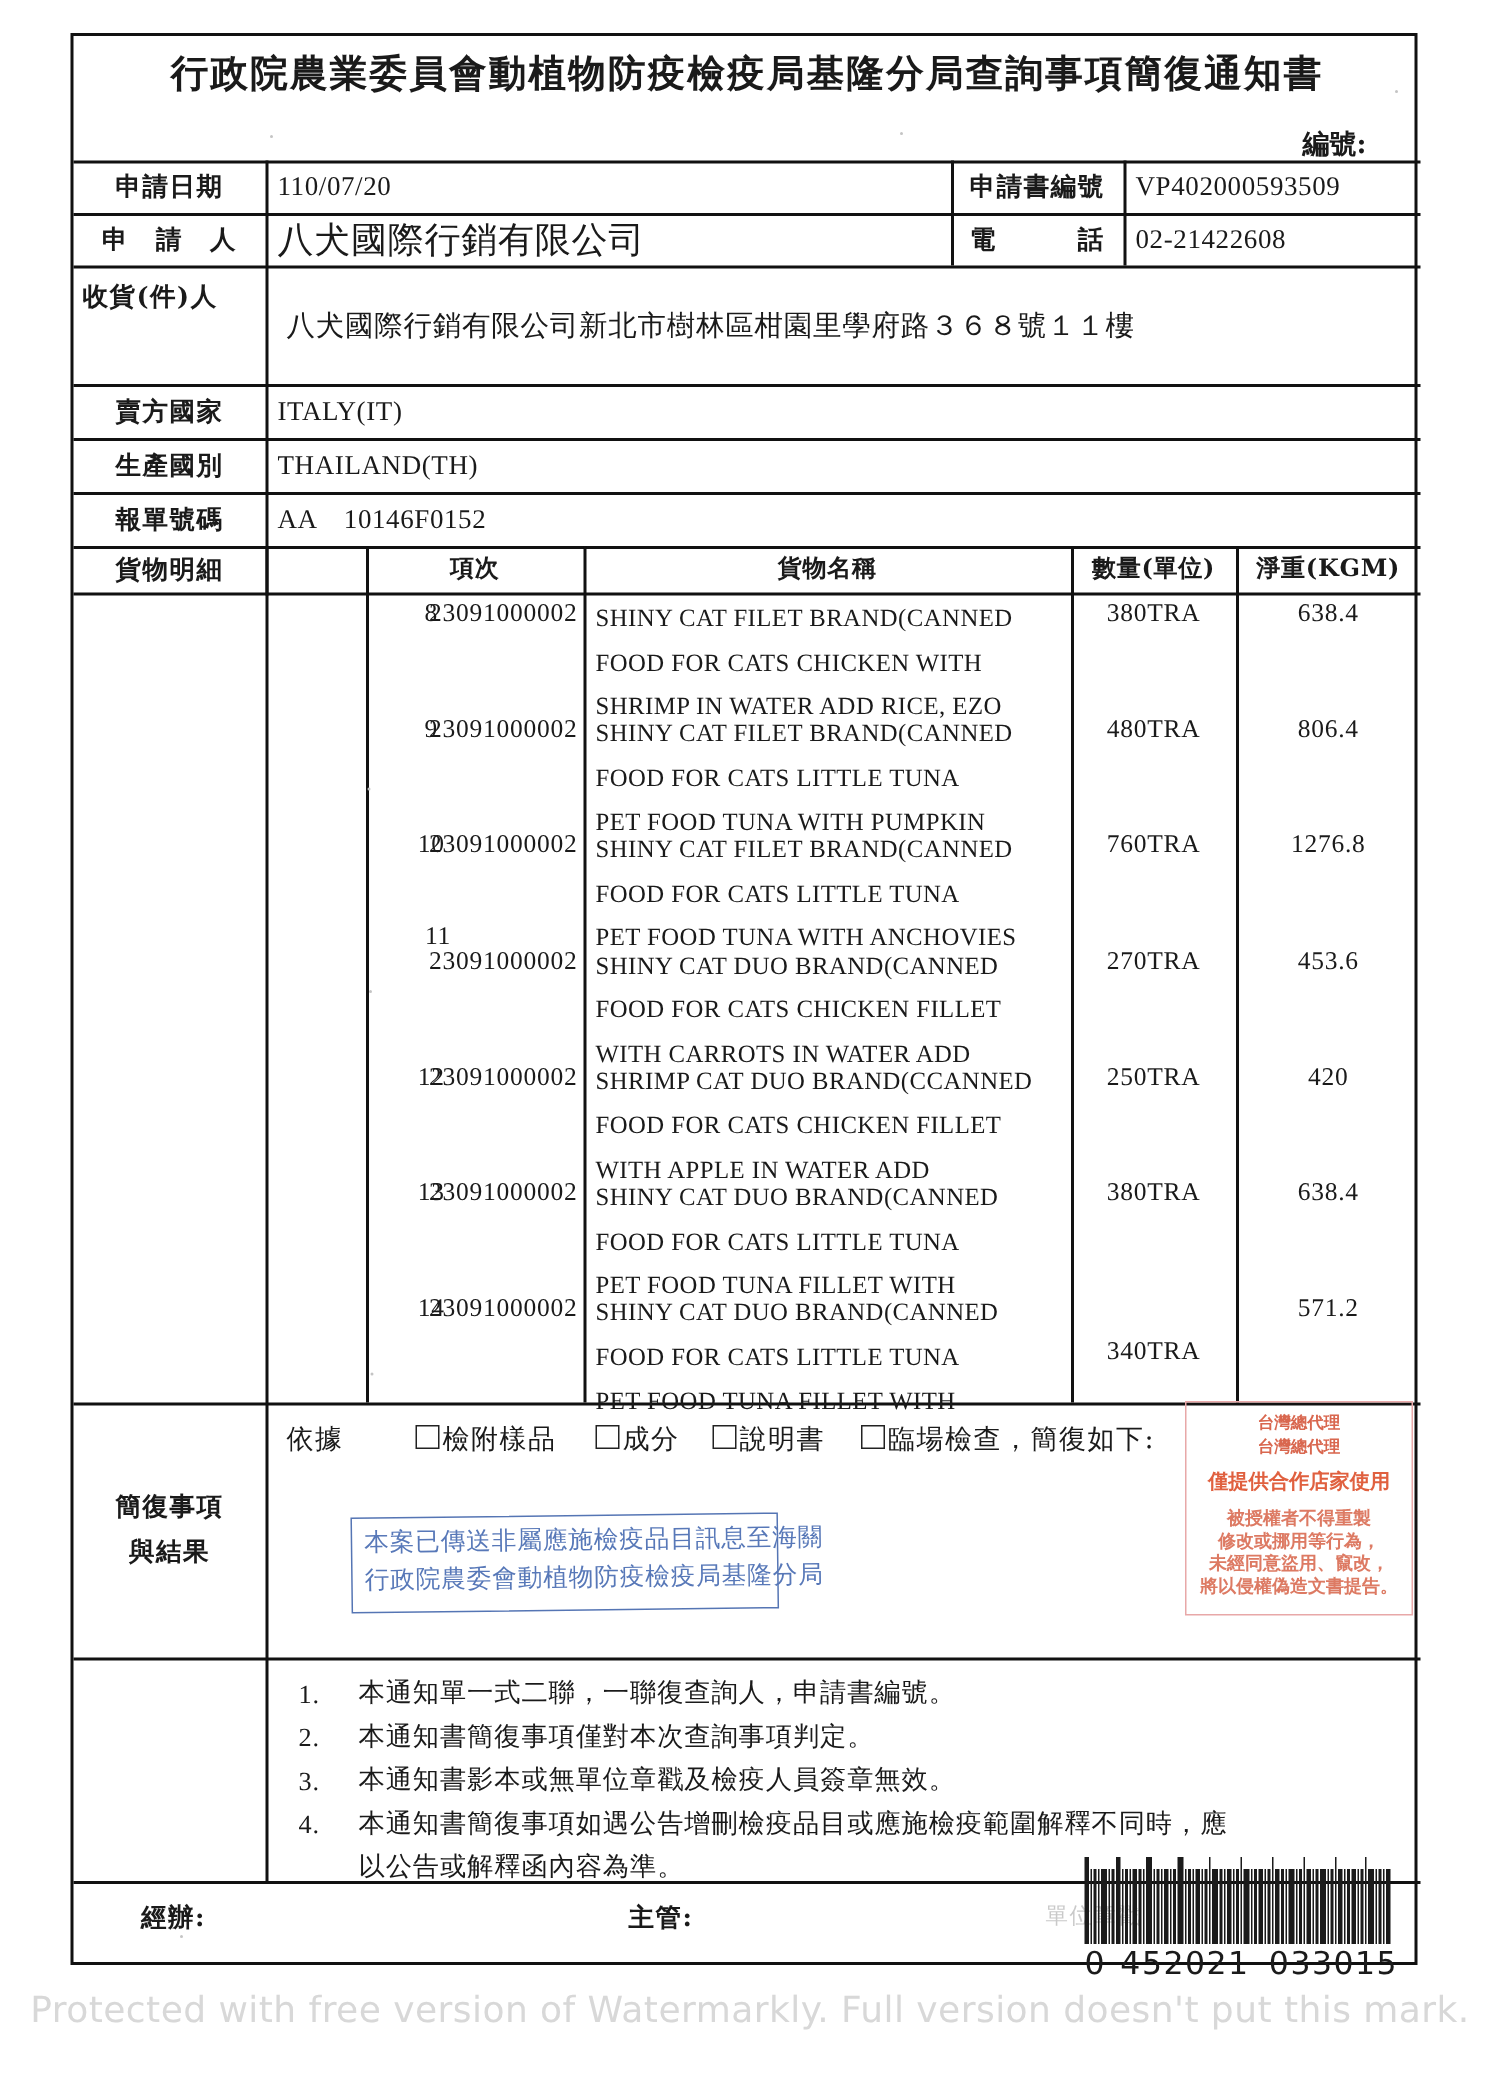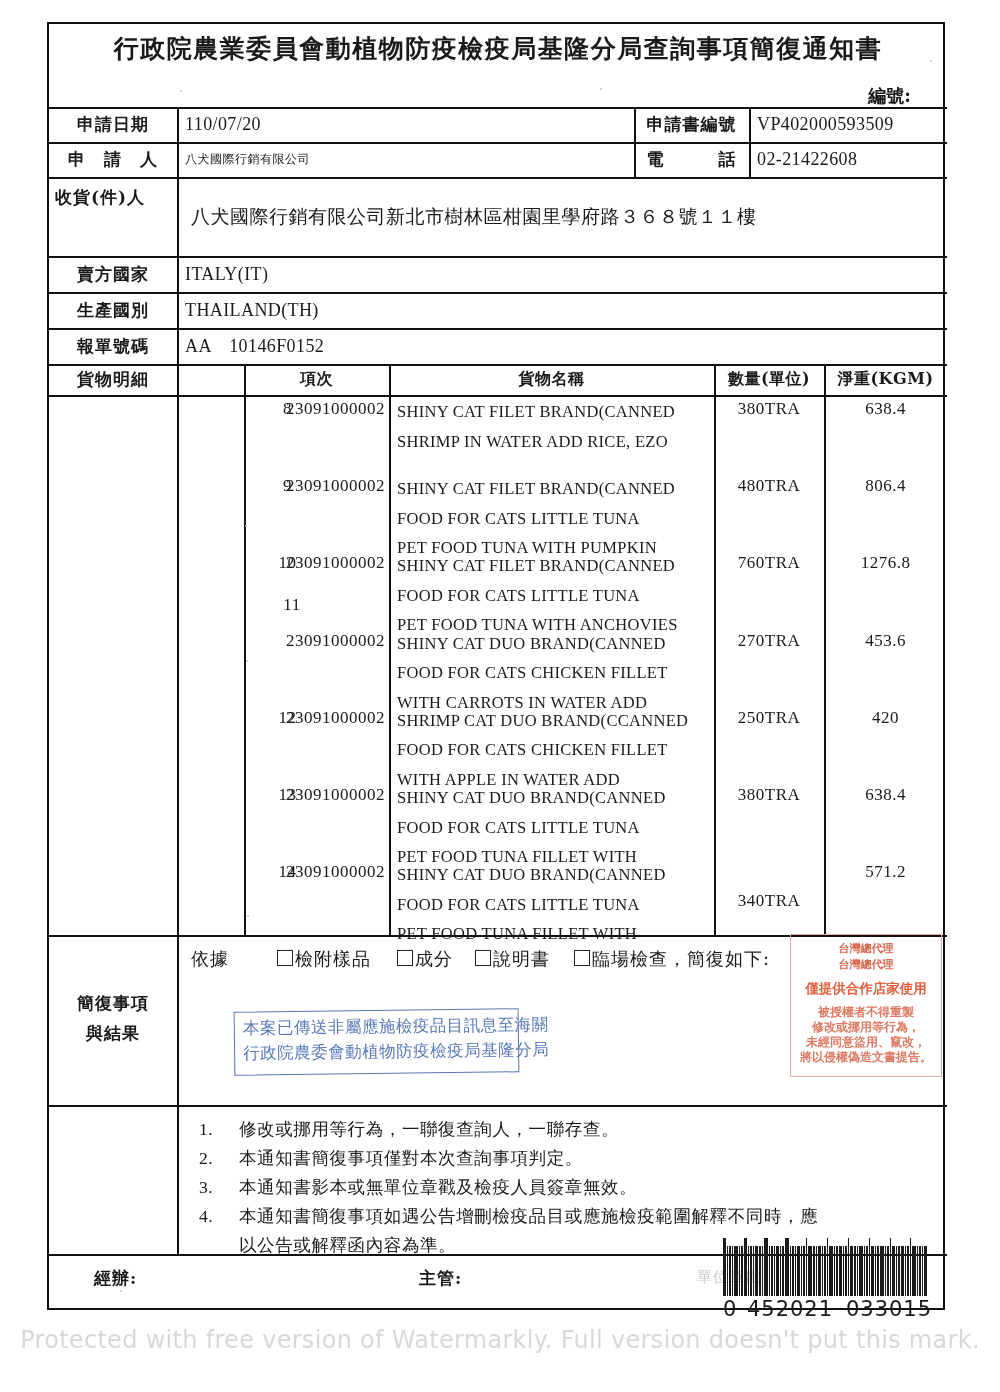--- a/index.html
+++ b/index.html
@@ -51,21 +51,21 @@
     letter-spacing:1px;
   }
   .val{
     font-family:"Liberation Serif",serif;
     font-size:18px;
     display:flex;align-items:center;
     height:100%;
     padding-left:8px;
     letter-spacing:.4px;
   }
-  .val.cjk{font-family:"DejaVu Serif",serif;font-size:12px;letter-spacing:.5px;}
+  .val.cjk{font-family:"DejaVu Serif",serif;font-size:24px;letter-spacing:.5px;}
 
   
   .th{
     font-family:"DejaVu Serif",serif;
     font-size:16px;font-weight:600;
     display:flex;align-items:center;justify-content:center;
     height:100%;letter-spacing:.5px;
   }
   .tdnum{
     font-family:"Liberation Serif",serif;font-size:17px;
@@ -267,20 +267,21 @@
     <div class="cell" style="left:775px;top:340px;width:123px;height:31px;">
       <div class="th">淨重(KGM)</div>
     </div>
 
     <div id="goods-rows">
         <div class="cell tdnum" style="left: 195px; top: 375px; width: 145px; height: 77.2px; justify-content: center; padding-right: 58px;">8</div>
         <div class="cell" style="left: 340px; top: 375px; width: 0px;"></div>
         <div class="cell tdnum" style="left: 202px; top: 375px; width: 134px; justify-content: flex-end;">23091000002</div>
         <div class="cell tdtxt" style="left: 344px; top: 373px; width: 320px;">
           <div>SHINY CAT FILET BRAND(CANNED</div>
+          <div>FOOD FOR CATS CHICKEN WITH</div>
           <div>SHRIMP IN WATER ADD RICE, EZO</div>
         </div>
         <div class="cell tdnum" style="left: 665px; top: 375px; width: 110px; height: 77.2px; justify-content: center;">380TRA</div>
         <div class="cell tdnum" style="left: 775px; top: 375px; width: 123px; height: 77.2px; justify-content: center;">638.4</div>
         <div class="cell tdnum" style="left: 195px; top: 452.2px; width: 145px; height: 77.2px; justify-content: center; padding-right: 58px;">9</div>
         <div class="cell" style="left: 340px; top: 452.2px; width: 0px;"></div>
         <div class="cell tdnum" style="left: 202px; top: 452.2px; width: 134px; justify-content: flex-end;">23091000002</div>
         <div class="cell tdtxt" style="left: 344px; top: 450.2px; width: 320px;">
           <div>SHINY CAT FILET BRAND(CANNED</div>
           <div>FOOD FOR CATS LITTLE TUNA</div>
@@ -291,21 +292,21 @@
         <div class="cell tdnum" style="left: 195px; top: 529.4px; width: 145px; height: 77.2px; justify-content: center; padding-right: 58px;">10</div>
         <div class="cell" style="left: 340px; top: 529.4px; width: 0px;"></div>
         <div class="cell tdnum" style="left: 202px; top: 529.4px; width: 134px; justify-content: flex-end;">23091000002</div>
         <div class="cell tdtxt" style="left: 344px; top: 527.4px; width: 320px;">
           <div>SHINY CAT FILET BRAND(CANNED</div>
           <div>FOOD FOR CATS LITTLE TUNA</div>
           <div>PET FOOD TUNA WITH ANCHOVIES</div>
         </div>
         <div class="cell tdnum" style="left: 665px; top: 529.4px; width: 110px; height: 77.2px; justify-content: center;">760TRA</div>
         <div class="cell tdnum" style="left: 775px; top: 529.4px; width: 123px; height: 77.2px; justify-content: center;">1276.8</div>
-        <div class="cell tdnum" style="left: 195px; top: 571px; width: 145px; height: 77.2px; justify-content: center; padding-right: 49px;">11</div>
+        <div class="cell tdnum" style="left: 195px; top: 590px; width: 145px; height: 77.2px; justify-content: center; padding-right: 49px;">11</div>
         <div class="cell" style="left: 340px; top: 606.6px; width: 0px;"></div>
         <div class="cell tdnum" style="left: 202px; top: 606.6px; width: 134px; justify-content: flex-end;">23091000002</div>
         <div class="cell tdtxt" style="left: 344px; top: 604.6px; width: 320px;">
           <div>SHINY CAT DUO BRAND(CANNED</div>
           <div>FOOD FOR CATS CHICKEN FILLET</div>
           <div>WITH CARROTS IN WATER ADD</div>
         </div>
         <div class="cell tdnum" style="left: 665px; top: 606.6px; width: 110px; height: 77.2px; justify-content: center;">270TRA</div>
         <div class="cell tdnum" style="left: 775px; top: 606.6px; width: 123px; height: 77.2px; justify-content: center;">453.6</div>
         <div class="cell tdnum" style="left: 195px; top: 683.8px; width: 145px; height: 77.2px; justify-content: center; padding-right: 58px;">12</div>
@@ -334,21 +335,21 @@
         <div class="cell tdtxt" style="left: 344px; top: 836.2px; width: 320px;">
           <div>SHINY CAT DUO BRAND(CANNED</div>
           <div>FOOD FOR CATS LITTLE TUNA</div>
           <div>PET FOOD TUNA FILLET WITH</div>
         </div>
         <div class="cell tdnum" style="left: 665px; top: 867px; width: 110px; height: 77.2px; justify-content: center;">340TRA</div>
         <div class="cell tdnum" style="left: 775px; top: 838.2px; width: 123px; height: 77.2px; justify-content: center;">571.2</div>
       </div>
 
     <div class="cell" style="left:0;top:911px;width:128px;height:170px;display:flex;align-items:center;justify-content:center;">
-      <div style="text-align:center;font-family:Liberation Mono, monospace;font-size:17px;font-weight:600;line-height:30px;letter-spacing:1px;">
+      <div style="text-align:center;font-family:Liberation Serif, serif;font-size:17px;font-weight:600;line-height:30px;letter-spacing:1px;">
         <div>簡復事項</div>
         <div>與結果</div>
       </div>
     </div>
 
     <div class="cbrow" style="left:142px;top:920px;height:30px;">
       <span>依據</span>
       <span style="display:inline-block;width:48px;"></span>
       <span class="cb"></span>
       <span>檢附樣品</span>
@@ -374,21 +375,21 @@
       <div class="rs2">僅提供合作店家使用</div>
       <div class="rs3">被授權者不得重製</div>
       <div class="rs3" style="margin-top:0;">修改或挪用等行為，</div>
       <div class="rs3" style="margin-top:0;">未經同意盜用、竄改，</div>
       <div class="rs3" style="margin-top:0;">將以侵權偽造文書提告。</div>
     </div>
 
     <div class="notes" style="left:150px;top:1091px;width:740px;" id="notes-list">
         <div class="note">
           <div class="n">1.</div>
-          <div class="t">修改或挪用等行為，一聯復查詢人，一聯存查。</div>
+          <div class="t">本通知單一式二聯，一聯復查詢人，申請書編號。</div>
         </div>
         <div class="note">
           <div class="n">2.</div>
           <div class="t">本通知書簡復事項僅對本次查詢事項判定。</div>
         </div>
         <div class="note">
           <div class="n">3.</div>
           <div class="t">本通知書影本或無單位章戳及檢疫人員簽章無效。</div>
         </div>
         <div class="note">

